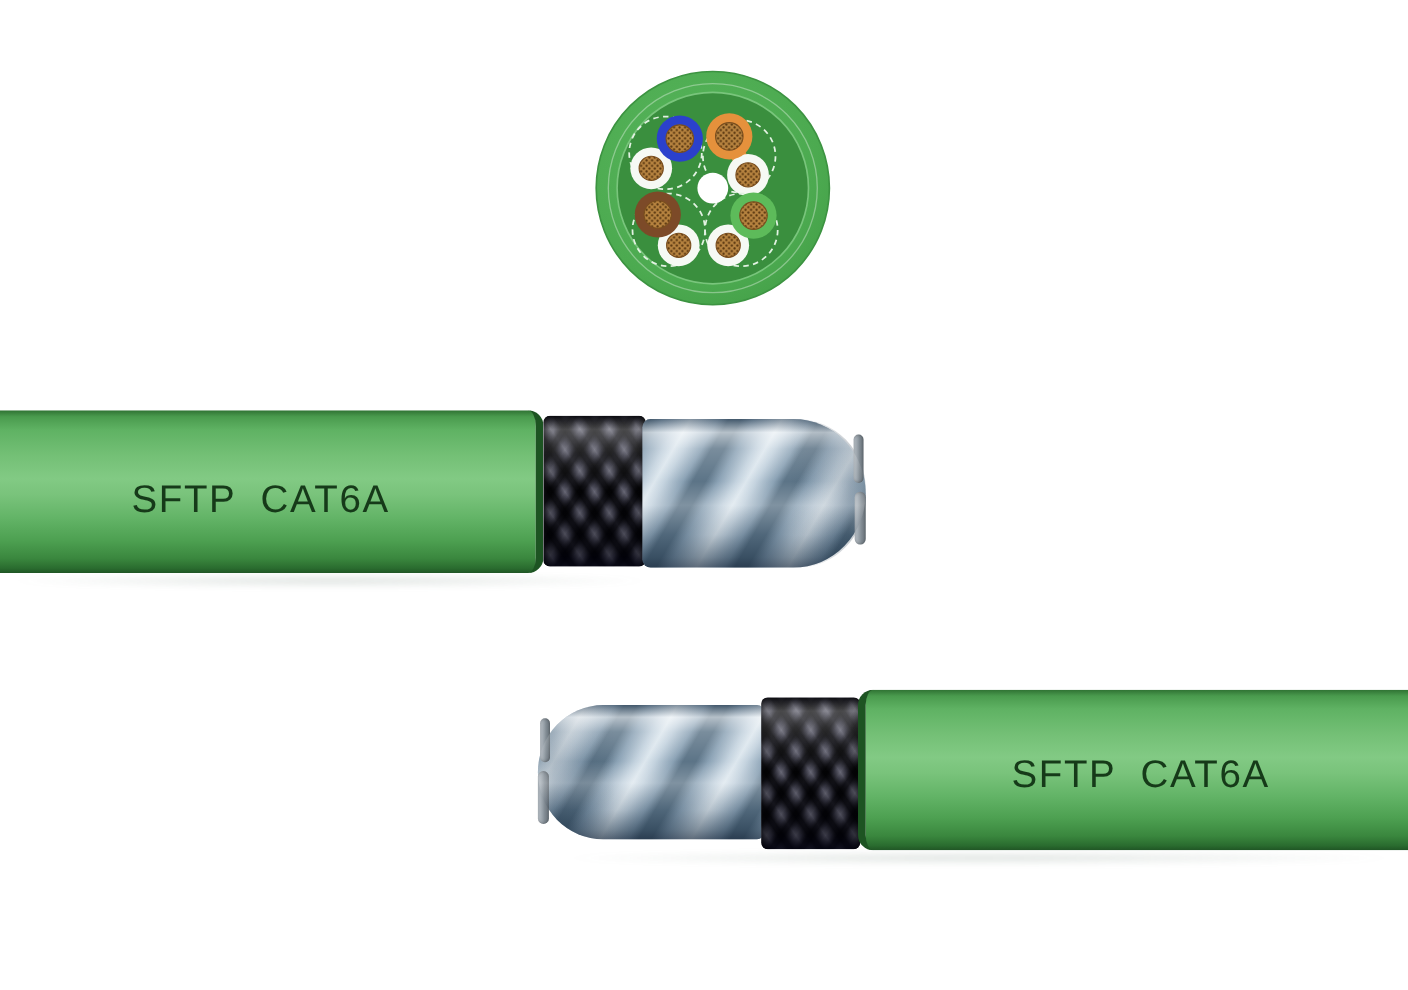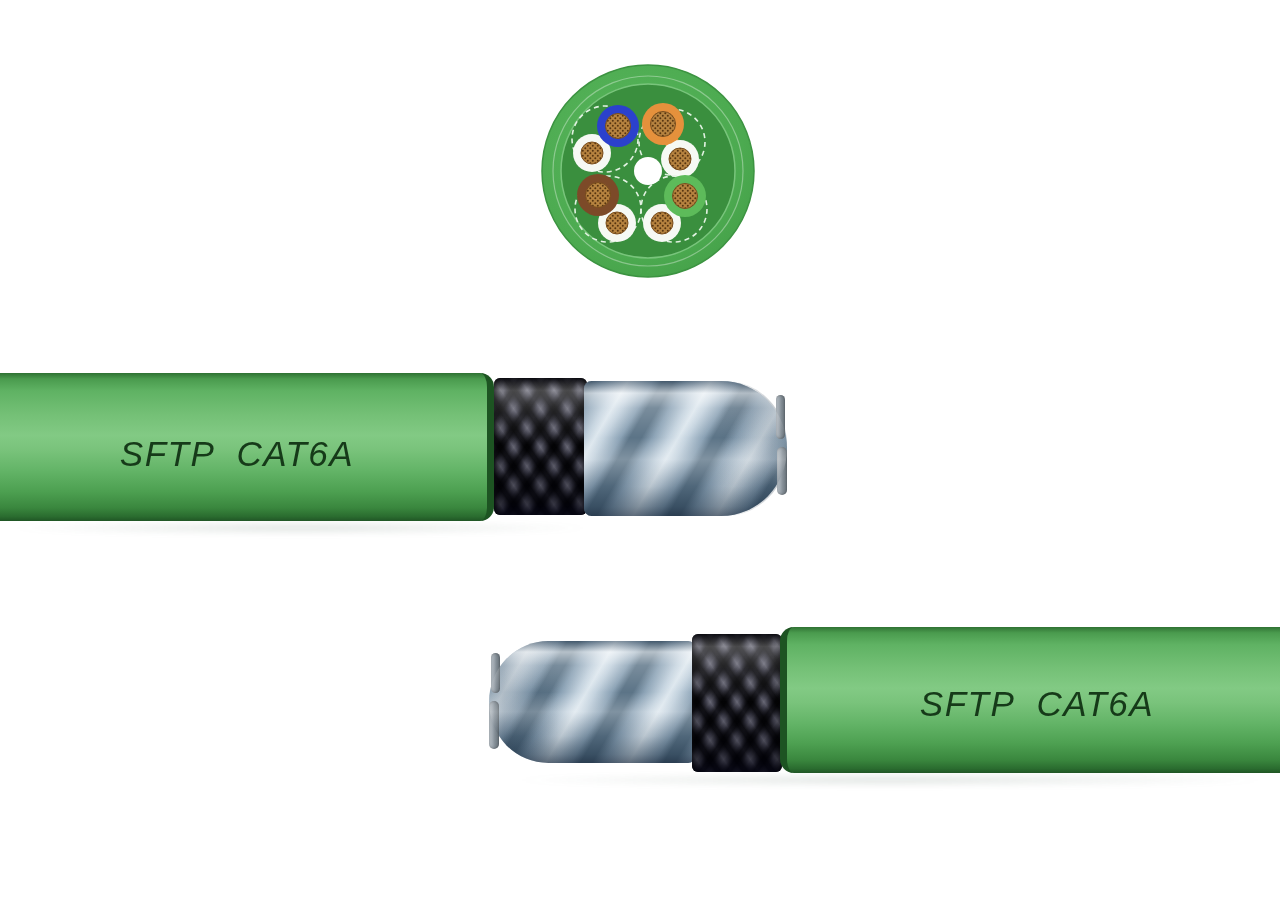--- a/index.html
+++ b/index.html
@@ -1,21 +1,20 @@
 <!DOCTYPE html>
 <html style="--background: #ffffff; --jacket-green: #4caa50; --jacket-light: #82ca84; --jacket-dark: #2a6c2f; --jacket-edge: #1d5422; --inner-green: #3a8f3e; --ring-light: #8fd092; --print-text: #163a19; --pair-blue: #2b41cc; --pair-orange: #e5913c; --pair-brown: #7c4a28; --pair-green: #5dbb5a; --wire-white: #f6f9f4; --copper: #b5823f; --copper-dot: #57350f; --braid-highlight: #aeaeb8; --braid-shadow: #1e1e24; --bundle-highlight: #dde7ee; --bundle-mid: #a3b8c7; --bundle-shadow: #5c7487;"><head>
 <meta charset="utf-8">
 <style>
   html,body { margin:0; padding:0; }
   .canvas {
     position:relative; width:1280px; height:900px;
     background: var(--background, #ffffff);
     overflow:hidden;
     font-family:"Liberation Sans", sans-serif;
-    font-style:italic;
   }
 
   
   .cross-section { position:absolute; left:539px; top:62px; width:218px; height:218px; }
 
   
   .jacket {
     position:absolute;
     background: linear-gradient(180deg,
       #2f7233 0%, #4a9b4e 4%, #5fb263 12%, #74c076 28%,

